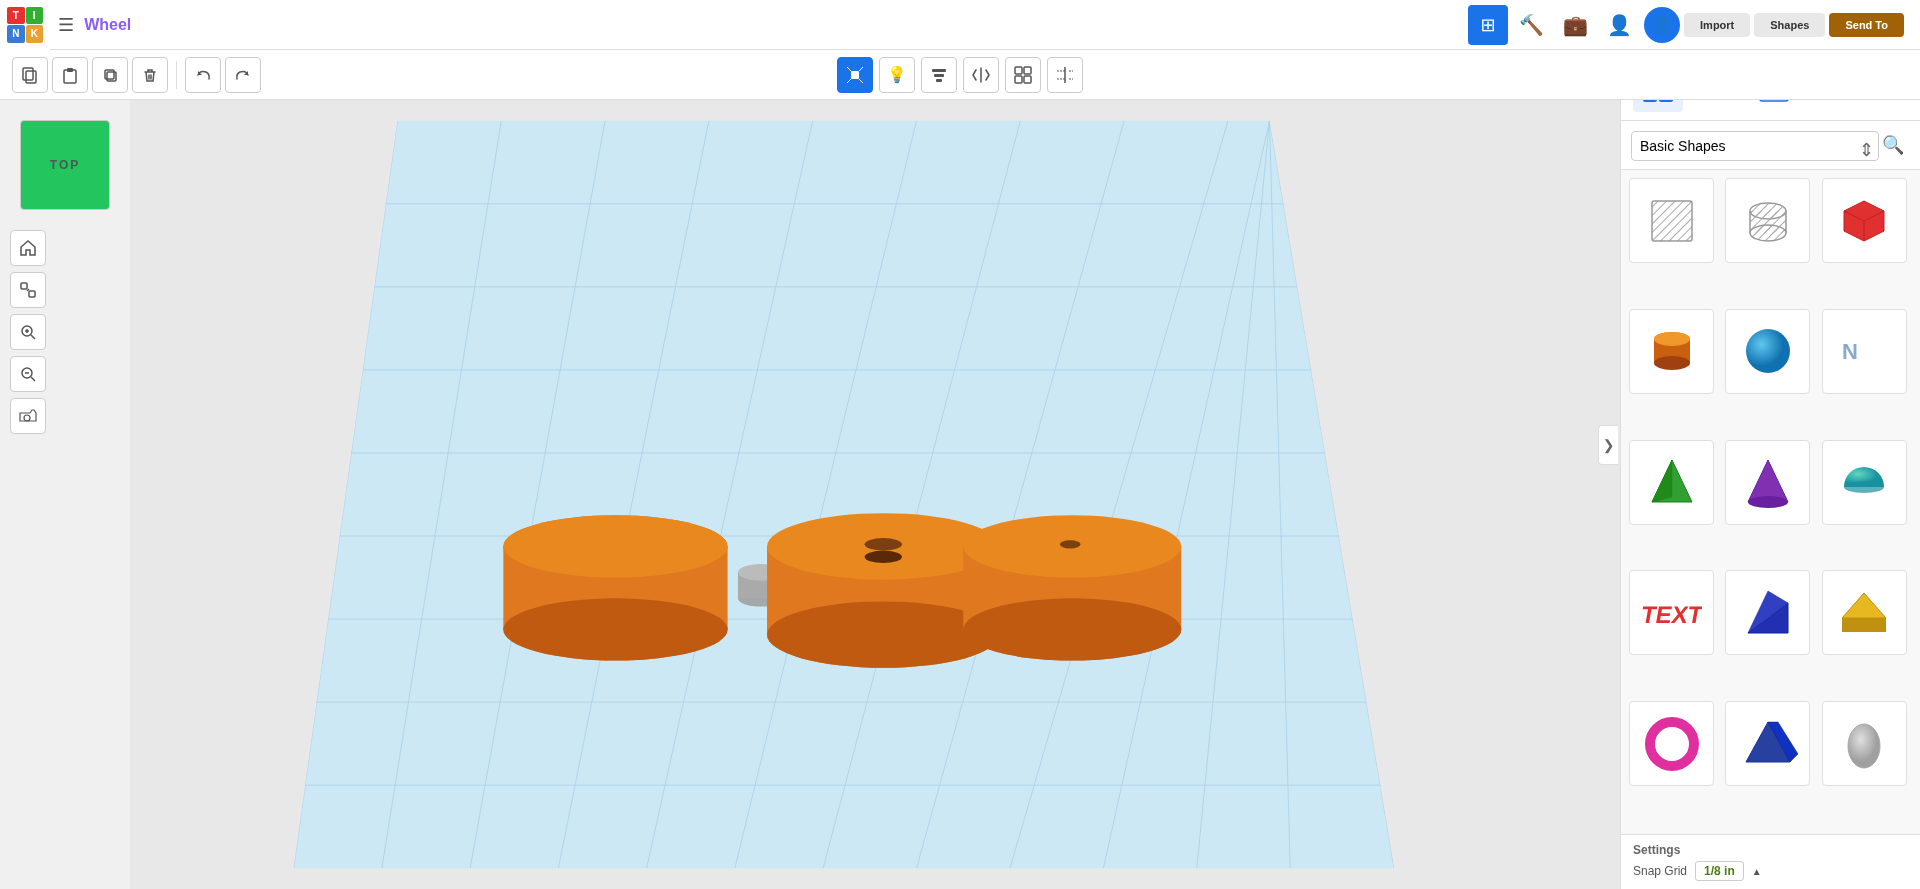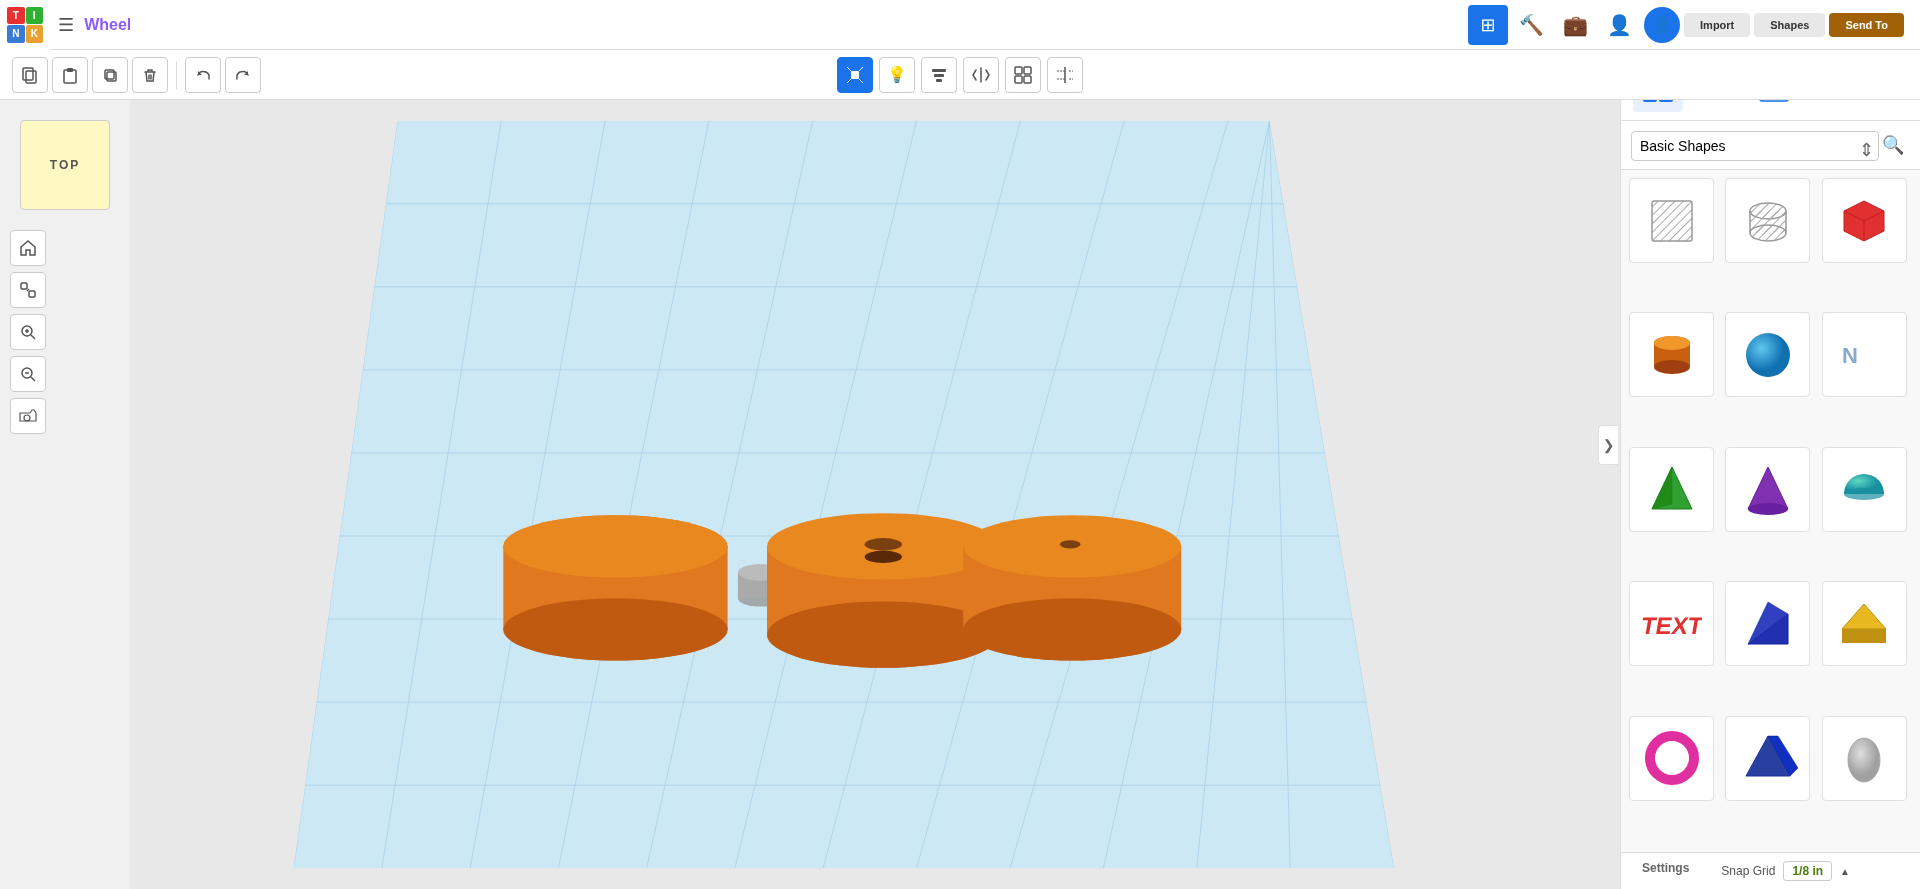--- a/index.html
+++ b/index.html
@@ -95,46 +95,46 @@
       display: grid; grid-template-columns: repeat(3, 1fr);
       padding: 8px; gap: 6px; overflow-y: auto; flex: 1;
     }
     .shape-item {
       width: 85px; height: 85px; display: flex; align-items: center; justify-content: center;
       cursor: pointer; border-radius: 4px; background: #fff; border: 1px solid #e0e0e0;
     }
 
     
     #settings-bar {
-      padding: 8px 21px; background: #fff; border-top: 1px solid #ddd;
-      display: flex; flex-direction: row; gap: 4px;
+      padding: 8px 12px; background: #fff; border-top: 1px solid #ddd;
+      display: flex; flex-direction: column; gap: 4px;
     }
     #settings-label { font-size: 12px; color: #666; font-weight: 600; }
-    #snap-grid-row { display: flex; align-items: center; gap: 8px; margin-left: 28px; }
+    #snap-grid-row { display: flex; align-items: center; gap: 8px; }
     #snap-label { font-size: 12px; color: #555; }
     #snap-value { font-size: 12px; color: #4d7c0f; font-weight: 600; }
 
     
     #viewport-controls {
       position: absolute; left: 10px; top: 230px;
       display: flex; flex-direction: column; gap: 6px; z-index: 7;
     }
     .vp-btn {
       width: 36px; height: 36px; display: flex; align-items: center; justify-content: center;
       background: #fff; border: 1px solid #ccc; border-radius: 4px; cursor: pointer;
       font-size: 16px; color: #555;
     }
 
     
     #view-cube {
       position: absolute; left: 20px; top: 120px; z-index: 7;
       width: 100px; height: 100px;
     }
     .cube-display {
-      width: 90px; height: 90px; background: #fef9c3; border: 1px solid #ccc;
+      width: 90px; height: 90px; background: #22c55e; border: 1px solid #ccc;
       border-radius: 4px; display: flex; align-items: center; justify-content: center;
       font-size: 14px; font-weight: bold; color: #555; cursor: pointer;
     }
 
     
     #canvas-area {
       position: absolute; top: 100px; left: 130px; right: 300px; bottom: 0;
       background: #e8e8e8; overflow: hidden;
     }
 

